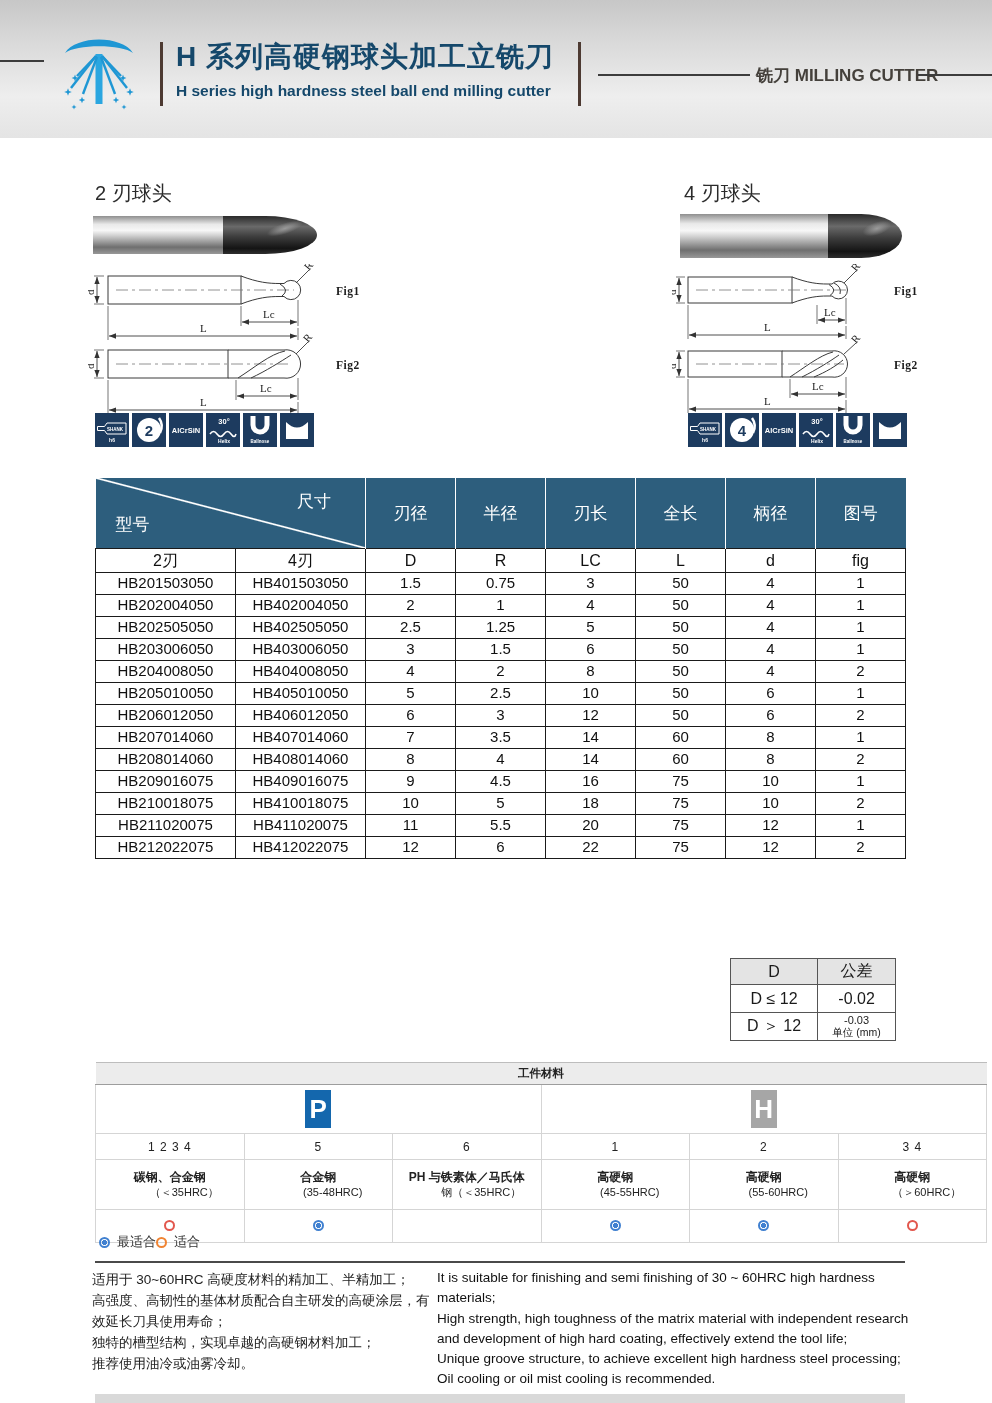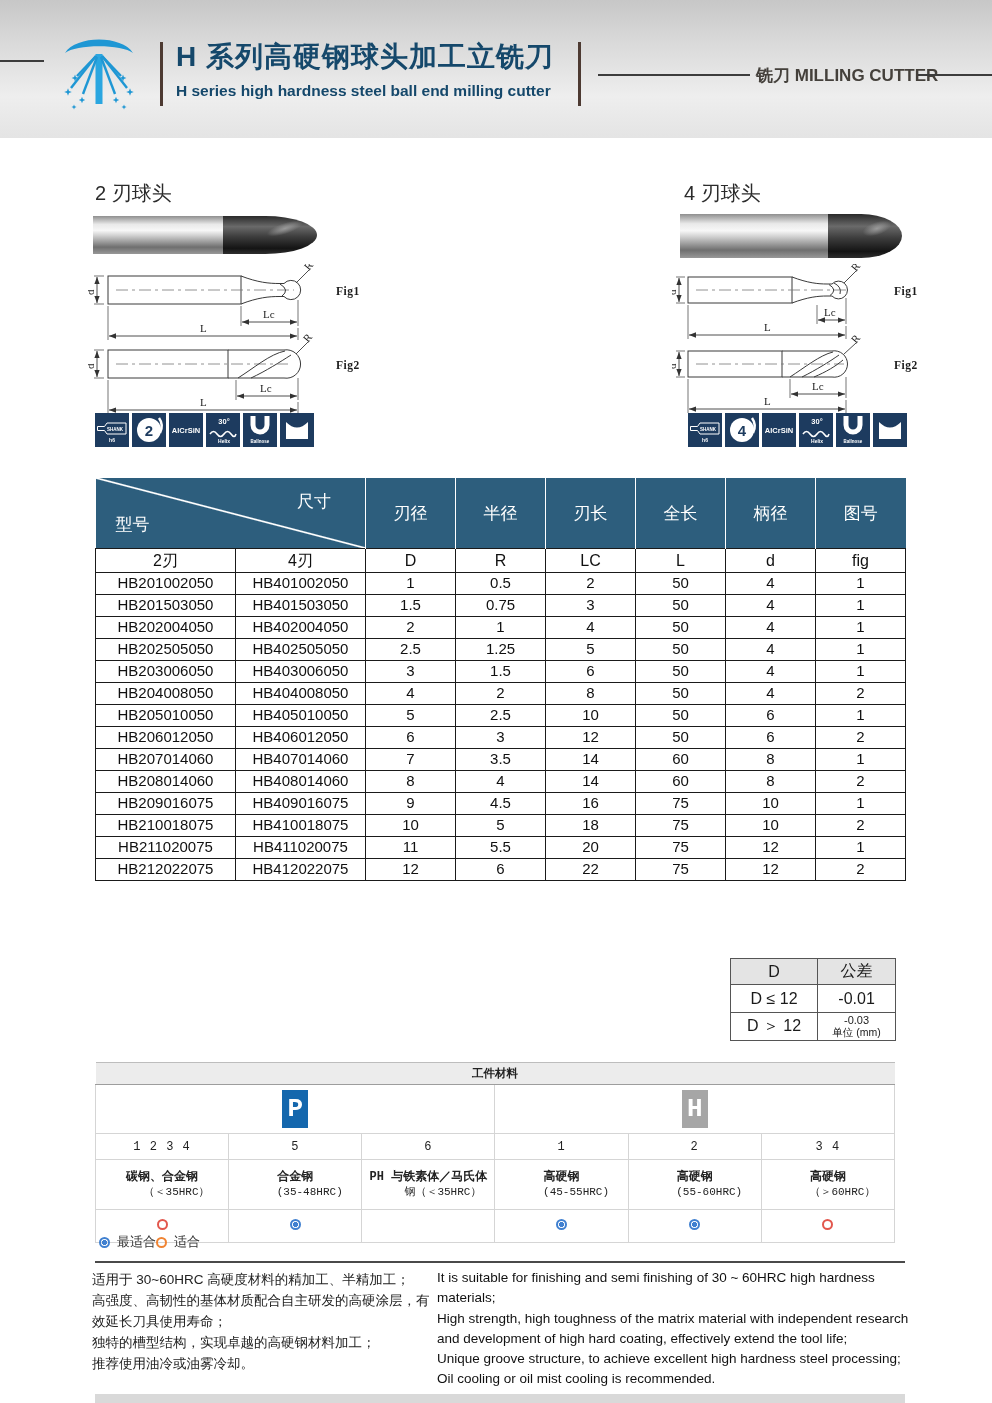--- a/index.html
+++ b/index.html
@@ -78,22 +78,22 @@
   
   .tol-table{position:absolute;left:730px;top:958px;width:166px;border-collapse:collapse;
              text-align:center;color:#1a1a1a;}
   .tol-table th,.tol-table td{border:1.5px solid #555;padding:0;}
   .tol-table th{background:#e4e4e4;font-size:16px;font-weight:400;height:25px;}
   .tol-table td{font-size:16px;height:27px;}
   .tol-small{font-size:11px;line-height:1.15;}
   .tol-unit{font-size:10.5px;line-height:1.1;}
 
   
-  .mat-table{position:absolute;left:95px;top:1062px;width:800px;border-collapse:collapse;
-             text-align:center;color:#222;table-layout:fixed;font-family:Liberation Mono, monospace;}
+  .mat-table{position:absolute;left:95px;top:1062px;width:892px;border-collapse:collapse;
+             text-align:center;color:#222;table-layout:fixed;}
   .mat-table th.mt-title{background:#ececec;font-size:11.5px;font-weight:bold;height:19px;
              border-top:1px solid #bdbdbd;border-bottom:1px solid #9d9d9d;}
   .mat-table td{border:1px solid #d5d5d5;}
   .mat-table td.ph-cell{height:46px;vertical-align:middle;}
   .mat-table td.num{height:23px;font-size:12px;letter-spacing:1px;}
   .mat-table td.mat{height:47px;font-size:12px;line-height:1.35;vertical-align:middle;}
   .mname{font-weight:bold;}
   .mrange{font-size:11px;padding-left:29px;}
   .mat-table td.circ-cell{height:30px;vertical-align:middle;}
   .ph-badge{display:inline-block;color:#fff;font-weight:bold;font-size:26px;line-height:38px;
@@ -394,30 +394,20 @@
         <td>2刃</td>
         <td>4刃</td>
         <td>D</td>
         <td>R</td>
         <td>LC</td>
         <td>L</td>
         <td>d</td>
         <td>fig</td>
       </tr>
         <tr>
-          <td>HB201002050</td>
-          <td>HB401002050</td>
-          <td>1</td>
-          <td>0.5</td>
-          <td>2</td>
-          <td>50</td>
-          <td>4</td>
-          <td>1</td>
-        </tr>
-        <tr>
           <td>HB201503050</td>
           <td>HB401503050</td>
           <td>1.5</td>
           <td>0.75</td>
           <td>3</td>
           <td>50</td>
           <td>4</td>
           <td>1</td>
         </tr>
         <tr>
@@ -544,21 +534,21 @@
   </table>
 
   <table class="tol-table">
     <tbody>
         <tr>
       <th>D</th>
       <th>公差</th>
     </tr>
     <tr>
       <td>D ≤ 12</td>
-      <td>-0.01</td>
+      <td>-0.02</td>
     </tr>
     <tr>
       <td>D ＞ 12</td>
       <td>
         <div class="tol-small">-0.03</div>
         <div class="tol-unit">单位 (mm)</div>
       </td>
     </tr>
   </tbody>
     </table>

